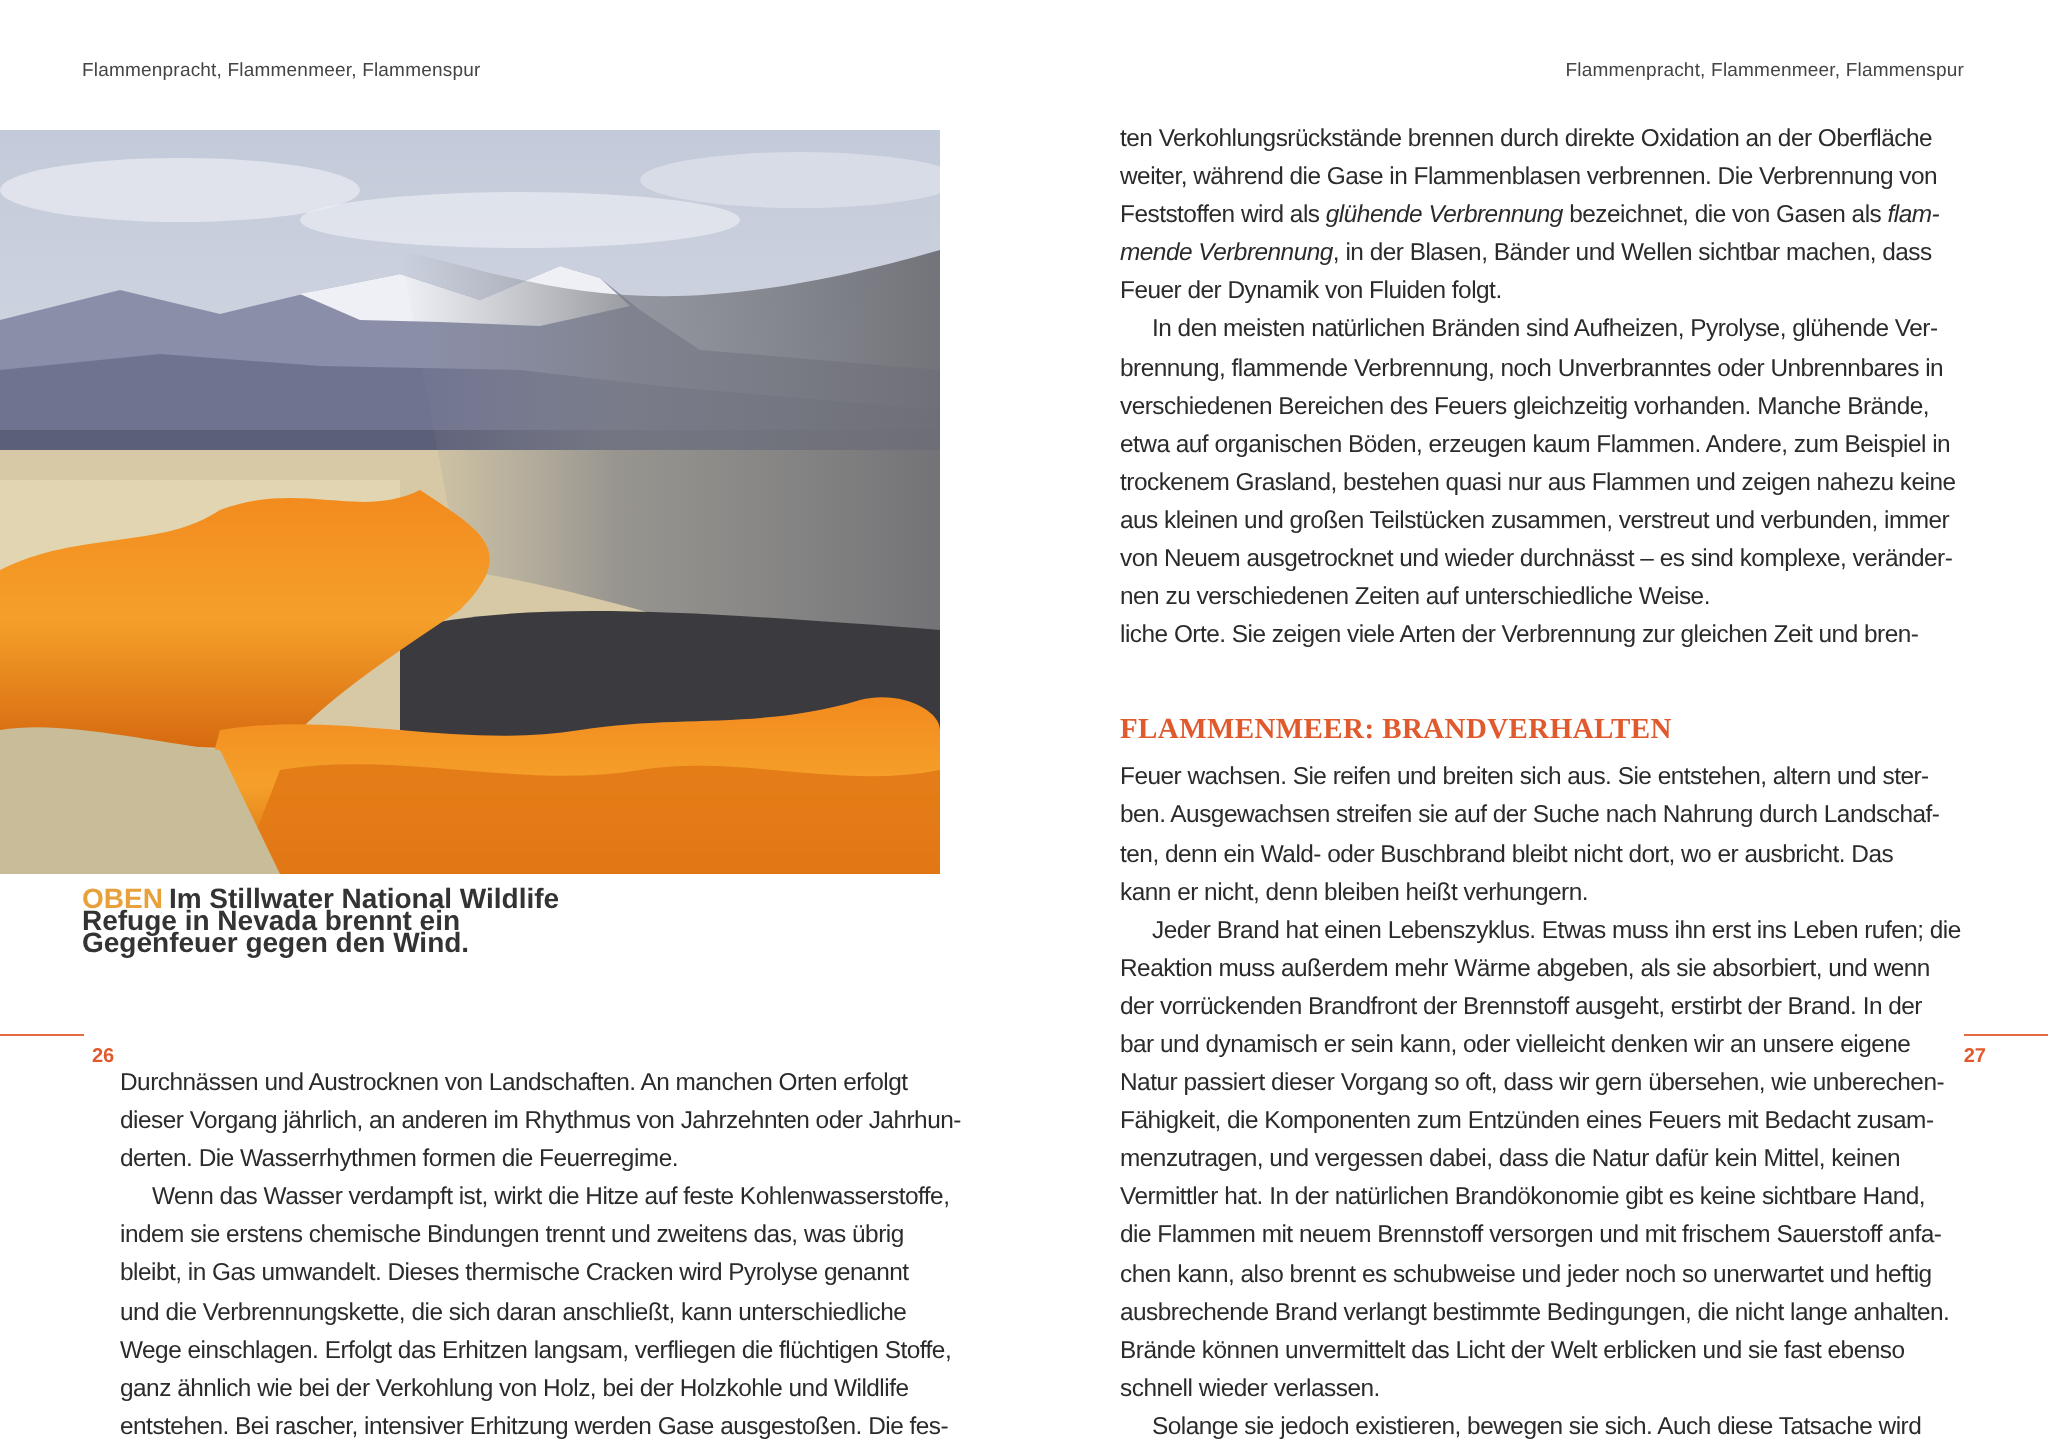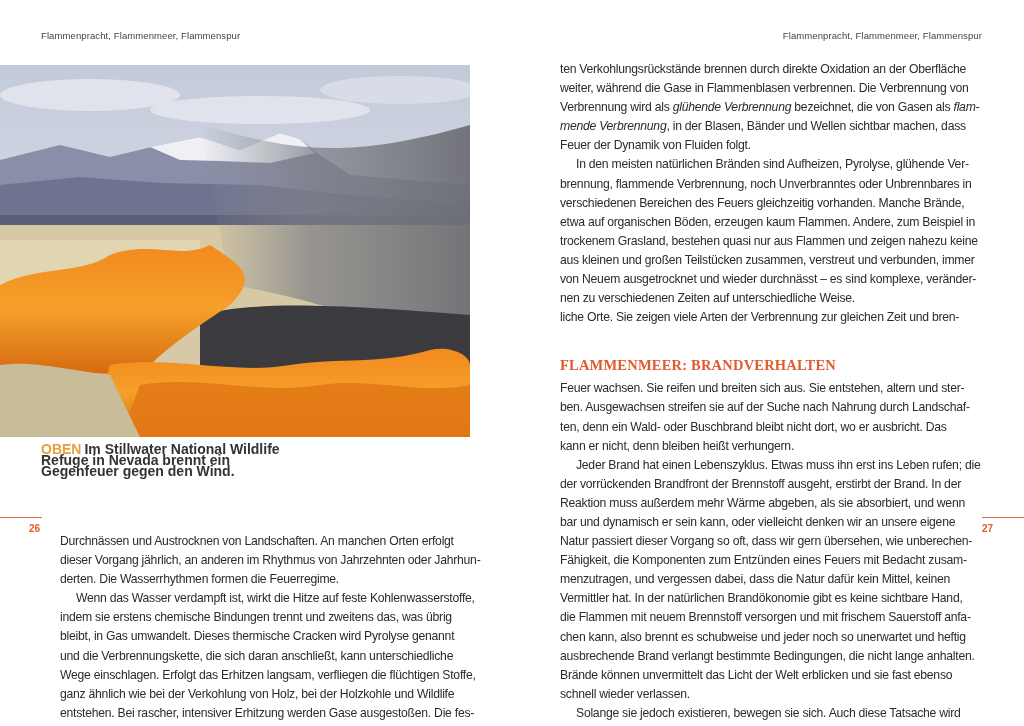--- a/index.html
+++ b/index.html
@@ -31,21 +31,21 @@
       font-family:"Liberation Sans", sans-serif;
     }
     .caption .cap-label { color:#e8a13a; font-weight:bold; margin-right:3px; }
 
     .folio-rule { position:absolute; top:517px; height:1px; background:#e46b43; }
     .folio {
       position:absolute; top:523px; font-size:10px; font-weight:bold; color:#e05a2e;
       font-family:"Liberation Sans", sans-serif;
     }
     .page-left .folio-rule { left:0; width:42px; }
-    .page-left .folio { left:29px; }
+    .page-left .folio { left:46px; }
     .page-right .folio-rule { right:0; width:42px; }
     .page-right .folio { right:31px; }
 
     .body-text {
       position:absolute; font-family:"Liberation Sans", sans-serif;
       font-size:12.2px; line-height:19.1px; color:#2b2b2b;
       font-stretch:condensed; letter-spacing:-0.25px;
     }
     .body-text p { margin:0; }
     .body-text em { }
@@ -135,21 +135,21 @@
   </div>
 </div>
 
 <div class="page page-right">
   <div class="running-head">Flammenpracht, Flammenmeer, Flammenspur</div>
 
   <div class="body-text right-text">
     <p>
       <span class="line">ten Verkohlungsrückstände brennen durch direkte Oxidation an der Oberfläche</span>
       <span class="line">weiter, während die Gase in Flammenblasen verbrennen. Die Verbrennung von</span>
-      <span class="line"><span>Verbrennung wird als </span><em>glühende Verbrennung</em><span> bezeichnet, die von Gasen als </span><em>flam-</em></span>
+      <span class="line"><span>Feststoffen wird als </span><em>glühende Verbrennung</em><span> bezeichnet, die von Gasen als </span><em>flam-</em></span>
       <span class="line"><em>mende Verbrennung</em><span>, in der Blasen, Bänder und Wellen sichtbar machen, dass</span></span>
       <span class="line">Feuer der Dynamik von Fluiden folgt.</span>
     </p>
     <p>
       <span class="line" style="padding-left:16px">In den meisten natürlichen Bränden sind Aufheizen, Pyrolyse, glühende Ver-</span>
       <span class="line">brennung, flammende Verbrennung, noch Unverbranntes oder Unbrennbares in</span>
       <span class="line">verschiedenen Bereichen des Feuers gleichzeitig vorhanden. Manche Brände,</span>
       <span class="line">etwa auf organischen Böden, erzeugen kaum Flammen. Andere, zum Beispiel in</span>
       <span class="line">trockenem Grasland, bestehen quasi nur aus Flammen und zeigen nahezu keine</span>
       <span class="line">aus kleinen und großen Teilstücken zusammen, verstreut und verbunden, immer</span>
@@ -161,22 +161,22 @@
     <div class="section-heading">FLAMMENMEER: BRANDVERHALTEN</div>
 
     <p>
       <span class="line">Feuer wachsen. Sie reifen und breiten sich aus. Sie entstehen, altern und ster-</span>
       <span class="line">ben. Ausgewachsen streifen sie auf der Suche nach Nahrung durch Landschaf-</span>
       <span class="line">ten, denn ein Wald- oder Buschbrand bleibt nicht dort, wo er ausbricht. Das</span>
       <span class="line">kann er nicht, denn bleiben heißt verhungern.</span>
     </p>
     <p>
       <span class="line" style="padding-left:16px">Jeder Brand hat einen Lebenszyklus. Etwas muss ihn erst ins Leben rufen; die</span>
+      <span class="line">Reaktion muss außerdem mehr Wärme abgeben, als sie absorbiert, und wenn</span>
       <span class="line">der vorrückenden Brandfront der Brennstoff ausgeht, erstirbt der Brand. In der</span>
-      <span class="line">Reaktion muss außerdem mehr Wärme abgeben, als sie absorbiert, und wenn</span>
       <span class="line">bar und dynamisch er sein kann, oder vielleicht denken wir an unsere eigene</span>
       <span class="line">Natur passiert dieser Vorgang so oft, dass wir gern übersehen, wie unberechen-</span>
       <span class="line">Fähigkeit, die Komponenten zum Entzünden eines Feuers mit Bedacht zusam-</span>
       <span class="line">menzutragen, und vergessen dabei, dass die Natur dafür kein Mittel, keinen</span>
       <span class="line">Vermittler hat. In der natürlichen Brandökonomie gibt es keine sichtbare Hand,</span>
       <span class="line">die Flammen mit neuem Brennstoff versorgen und mit frischem Sauerstoff anfa-</span>
       <span class="line">chen kann, also brennt es schubweise und jeder noch so unerwartet und heftig</span>
       <span class="line">ausbrechende Brand verlangt bestimmte Bedingungen, die nicht lange anhalten.</span>
       <span class="line">Brände können unvermittelt das Licht der Welt erblicken und sie fast ebenso</span>
       <span class="line">schnell wieder verlassen.</span>

